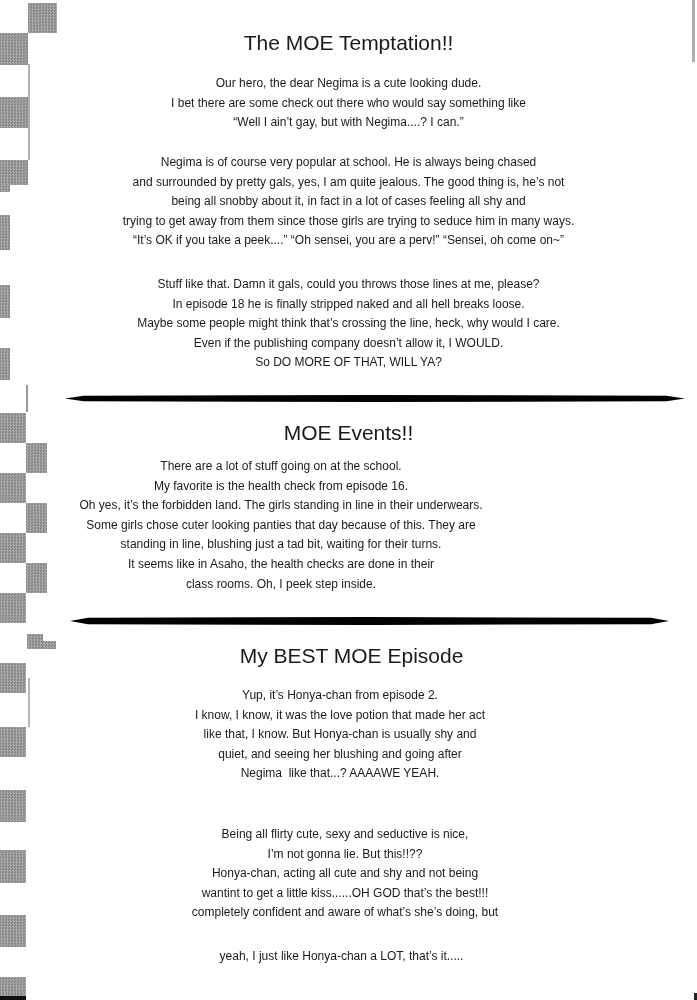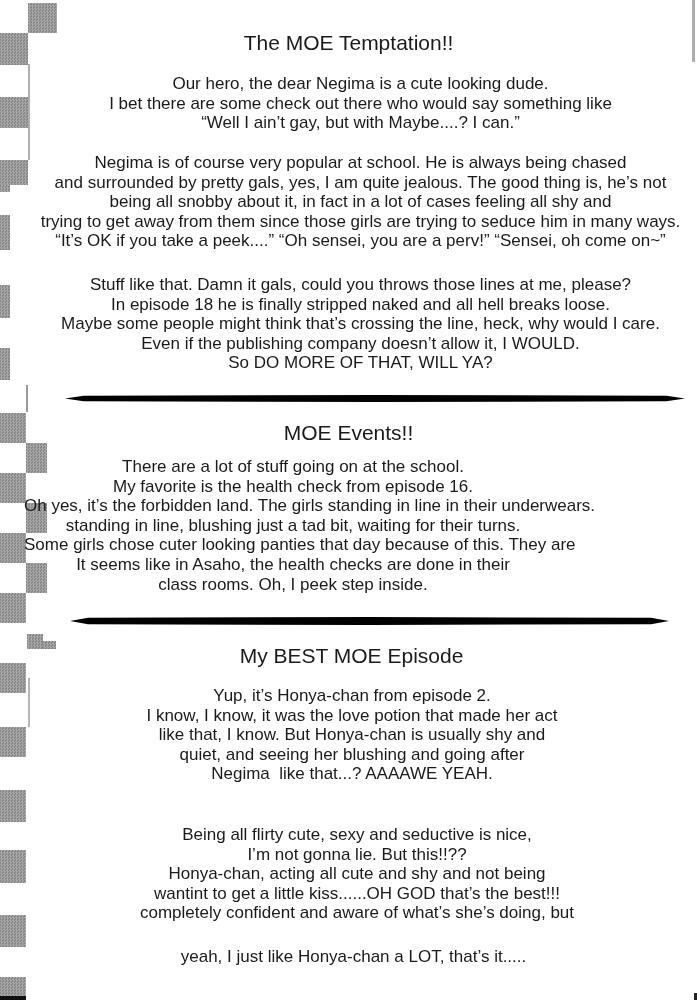--- a/index.html
+++ b/index.html
@@ -11,23 +11,22 @@
     overflow:hidden;
     font-family:"Liberation Sans", sans-serif;
     color:#1a1a1a;
   }
   .text-block {
     position:absolute; left:0; width:697px;
     text-align:center;
   }
   .text-line {
     white-space:pre;
-    font-size:17px;
+    font-size:12px;
     line-height:19.6px;
-    margin-left:24px;
   }
   .heading-line {
     white-space:pre;
     font-size:21px;
     line-height:21px;
   }
   .divider {
     position:absolute;
     background:#000;
     clip-path:polygon(0% 50%, 3% 10%, 50% 0%, 97% 10%, 100% 50%, 97% 90%, 50% 100%, 3% 90%);
@@ -75,21 +74,21 @@
       <div class="artifact" style="left: 28px; top: 678px; width: 2px; height: 49px; background: rgb(181, 181, 181);"></div>
       <div class="artifact" style="left: 692px; top: 0px; width: 3px; height: 62px; background: rgb(174, 174, 174);"></div>
     </div>
   <div id="document-layer">
       <div class="text-block" style="top: 32px; width: 697px;">
         <div class="heading-line">The MOE Temptation!!</div>
       </div>
       <div class="text-block" style="top: 74px; width: 697px;">
         <div class="text-line">Our hero, the dear Negima is a cute looking dude.</div>
         <div class="text-line">I bet there are some check out there who would say something like</div>
-        <div class="text-line">“Well I ain’t gay, but with Maybe....? I can.”</div>
+        <div class="text-line">“Well I ain’t gay, but with Negima....? I can.”</div>
       </div>
       <div class="text-block" style="top: 153px; width: 697px;">
         <div class="text-line">Negima is of course very popular at school. He is always being chased</div>
         <div class="text-line">and surrounded by pretty gals, yes, I am quite jealous. The good thing is, he’s not</div>
         <div class="text-line">being all snobby about it, in fact in a lot of cases feeling all shy and</div>
         <div class="text-line">trying to get away from them since those girls are trying to seduce him in many ways.</div>
         <div class="text-line">“It’s OK if you take a peek....” “Oh sensei, you are a perv!” “Sensei, oh come on~”</div>
       </div>
       <div class="text-block" style="top: 275px; width: 697px;">
         <div class="text-line">Stuff like that. Damn it gals, could you throws those lines at me, please?</div>
@@ -99,22 +98,22 @@
         <div class="text-line">So DO MORE OF THAT, WILL YA?</div>
       </div>
       <div class="divider" style="left: 65px; top: 395px; width: 620px; height: 7px; background: rgb(0, 0, 0);"></div>
       <div class="text-block" style="top: 422px; width: 697px;">
         <div class="heading-line">MOE Events!!</div>
       </div>
       <div class="text-block" style="top: 457px; width: 562px;">
         <div class="text-line">There are a lot of stuff going on at the school.</div>
         <div class="text-line">My favorite is the health check from episode 16.</div>
         <div class="text-line">Oh yes, it’s the forbidden land. The girls standing in line in their underwears.</div>
+        <div class="text-line">Some girls chose cuter looking panties that day because of this. They are</div>
         <div class="text-line">standing in line, blushing just a tad bit, waiting for their turns.</div>
-        <div class="text-line">Some girls chose cuter looking panties that day because of this. They are</div>
         <div class="text-line">It seems like in Asaho, the health checks are done in their</div>
         <div class="text-line">class rooms. Oh, I peek step inside.</div>
       </div>
       <div class="divider" style="left: 70px; top: 617px; width: 599px; height: 8px; background: rgb(0, 0, 0);"></div>
       <div class="text-block" style="top: 645px; width: 683px; margin-left: 10px;">
         <div class="heading-line">My BEST MOE Episode</div>
       </div>
       <div class="text-block" style="top: 686px; width: 680px;">
         <div class="text-line">Yup, it’s Honya-chan from episode 2.</div>
         <div class="text-line">I know, I know, it was the love potion that made her act</div>

